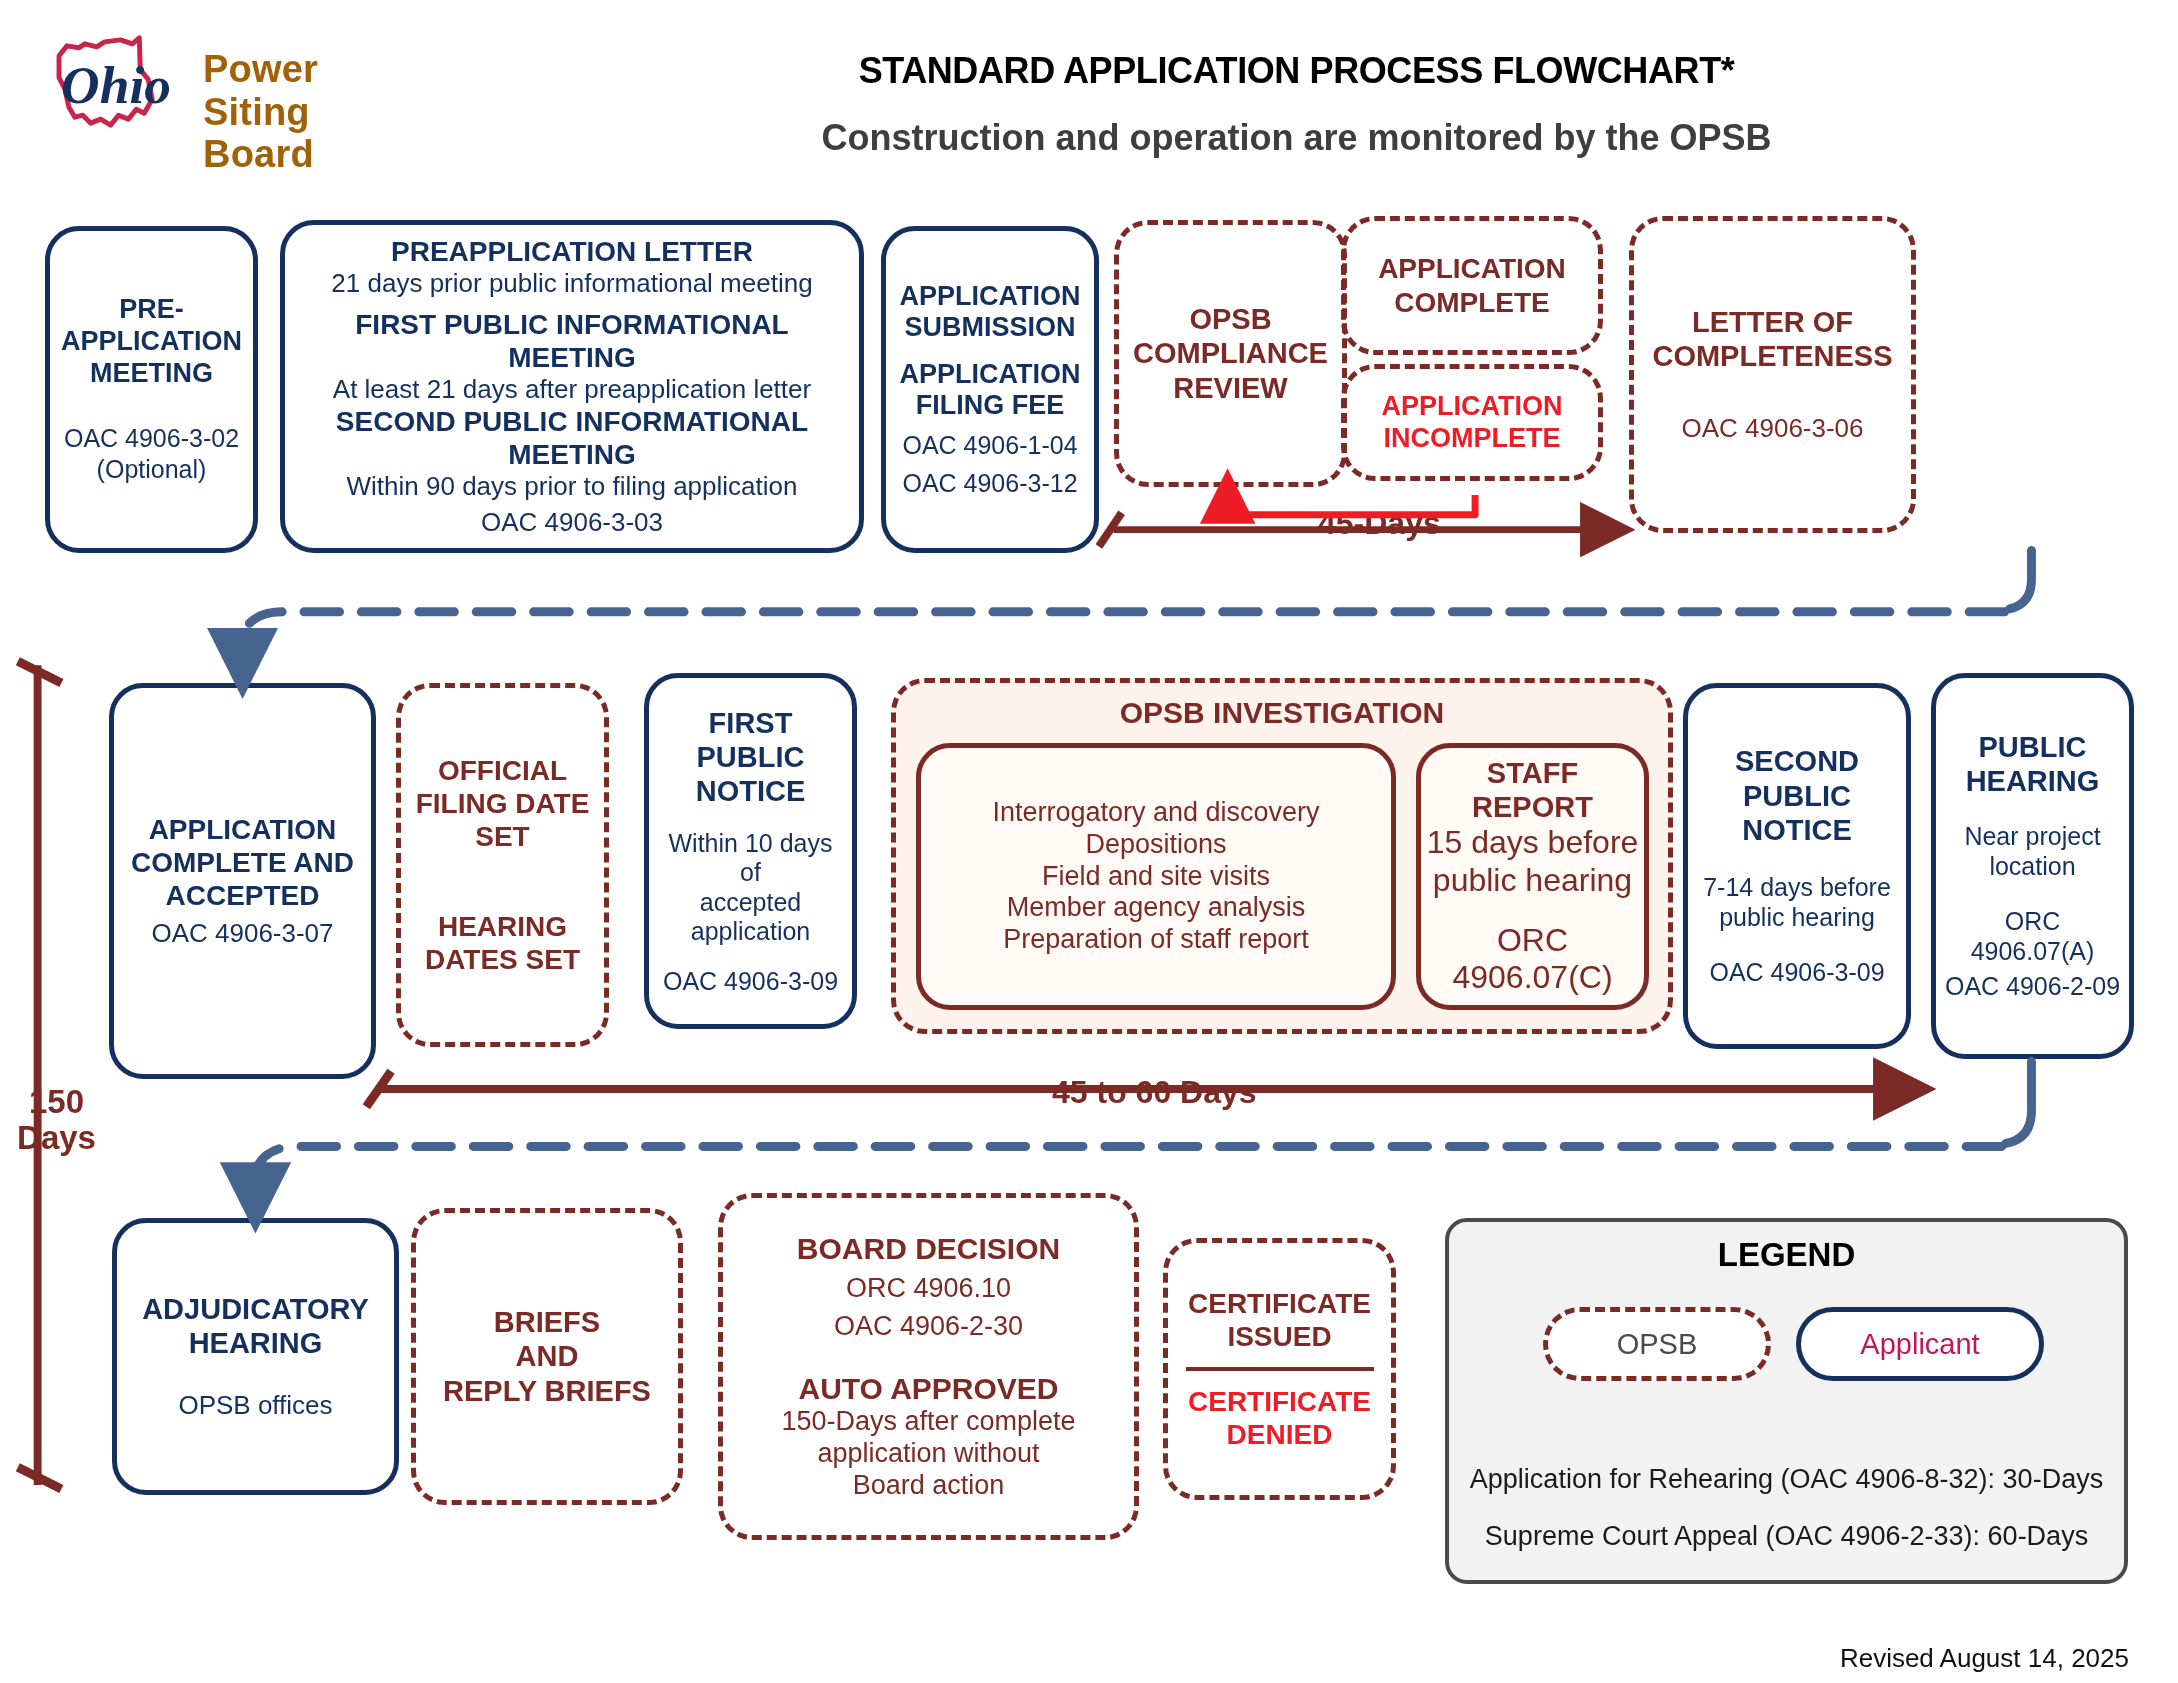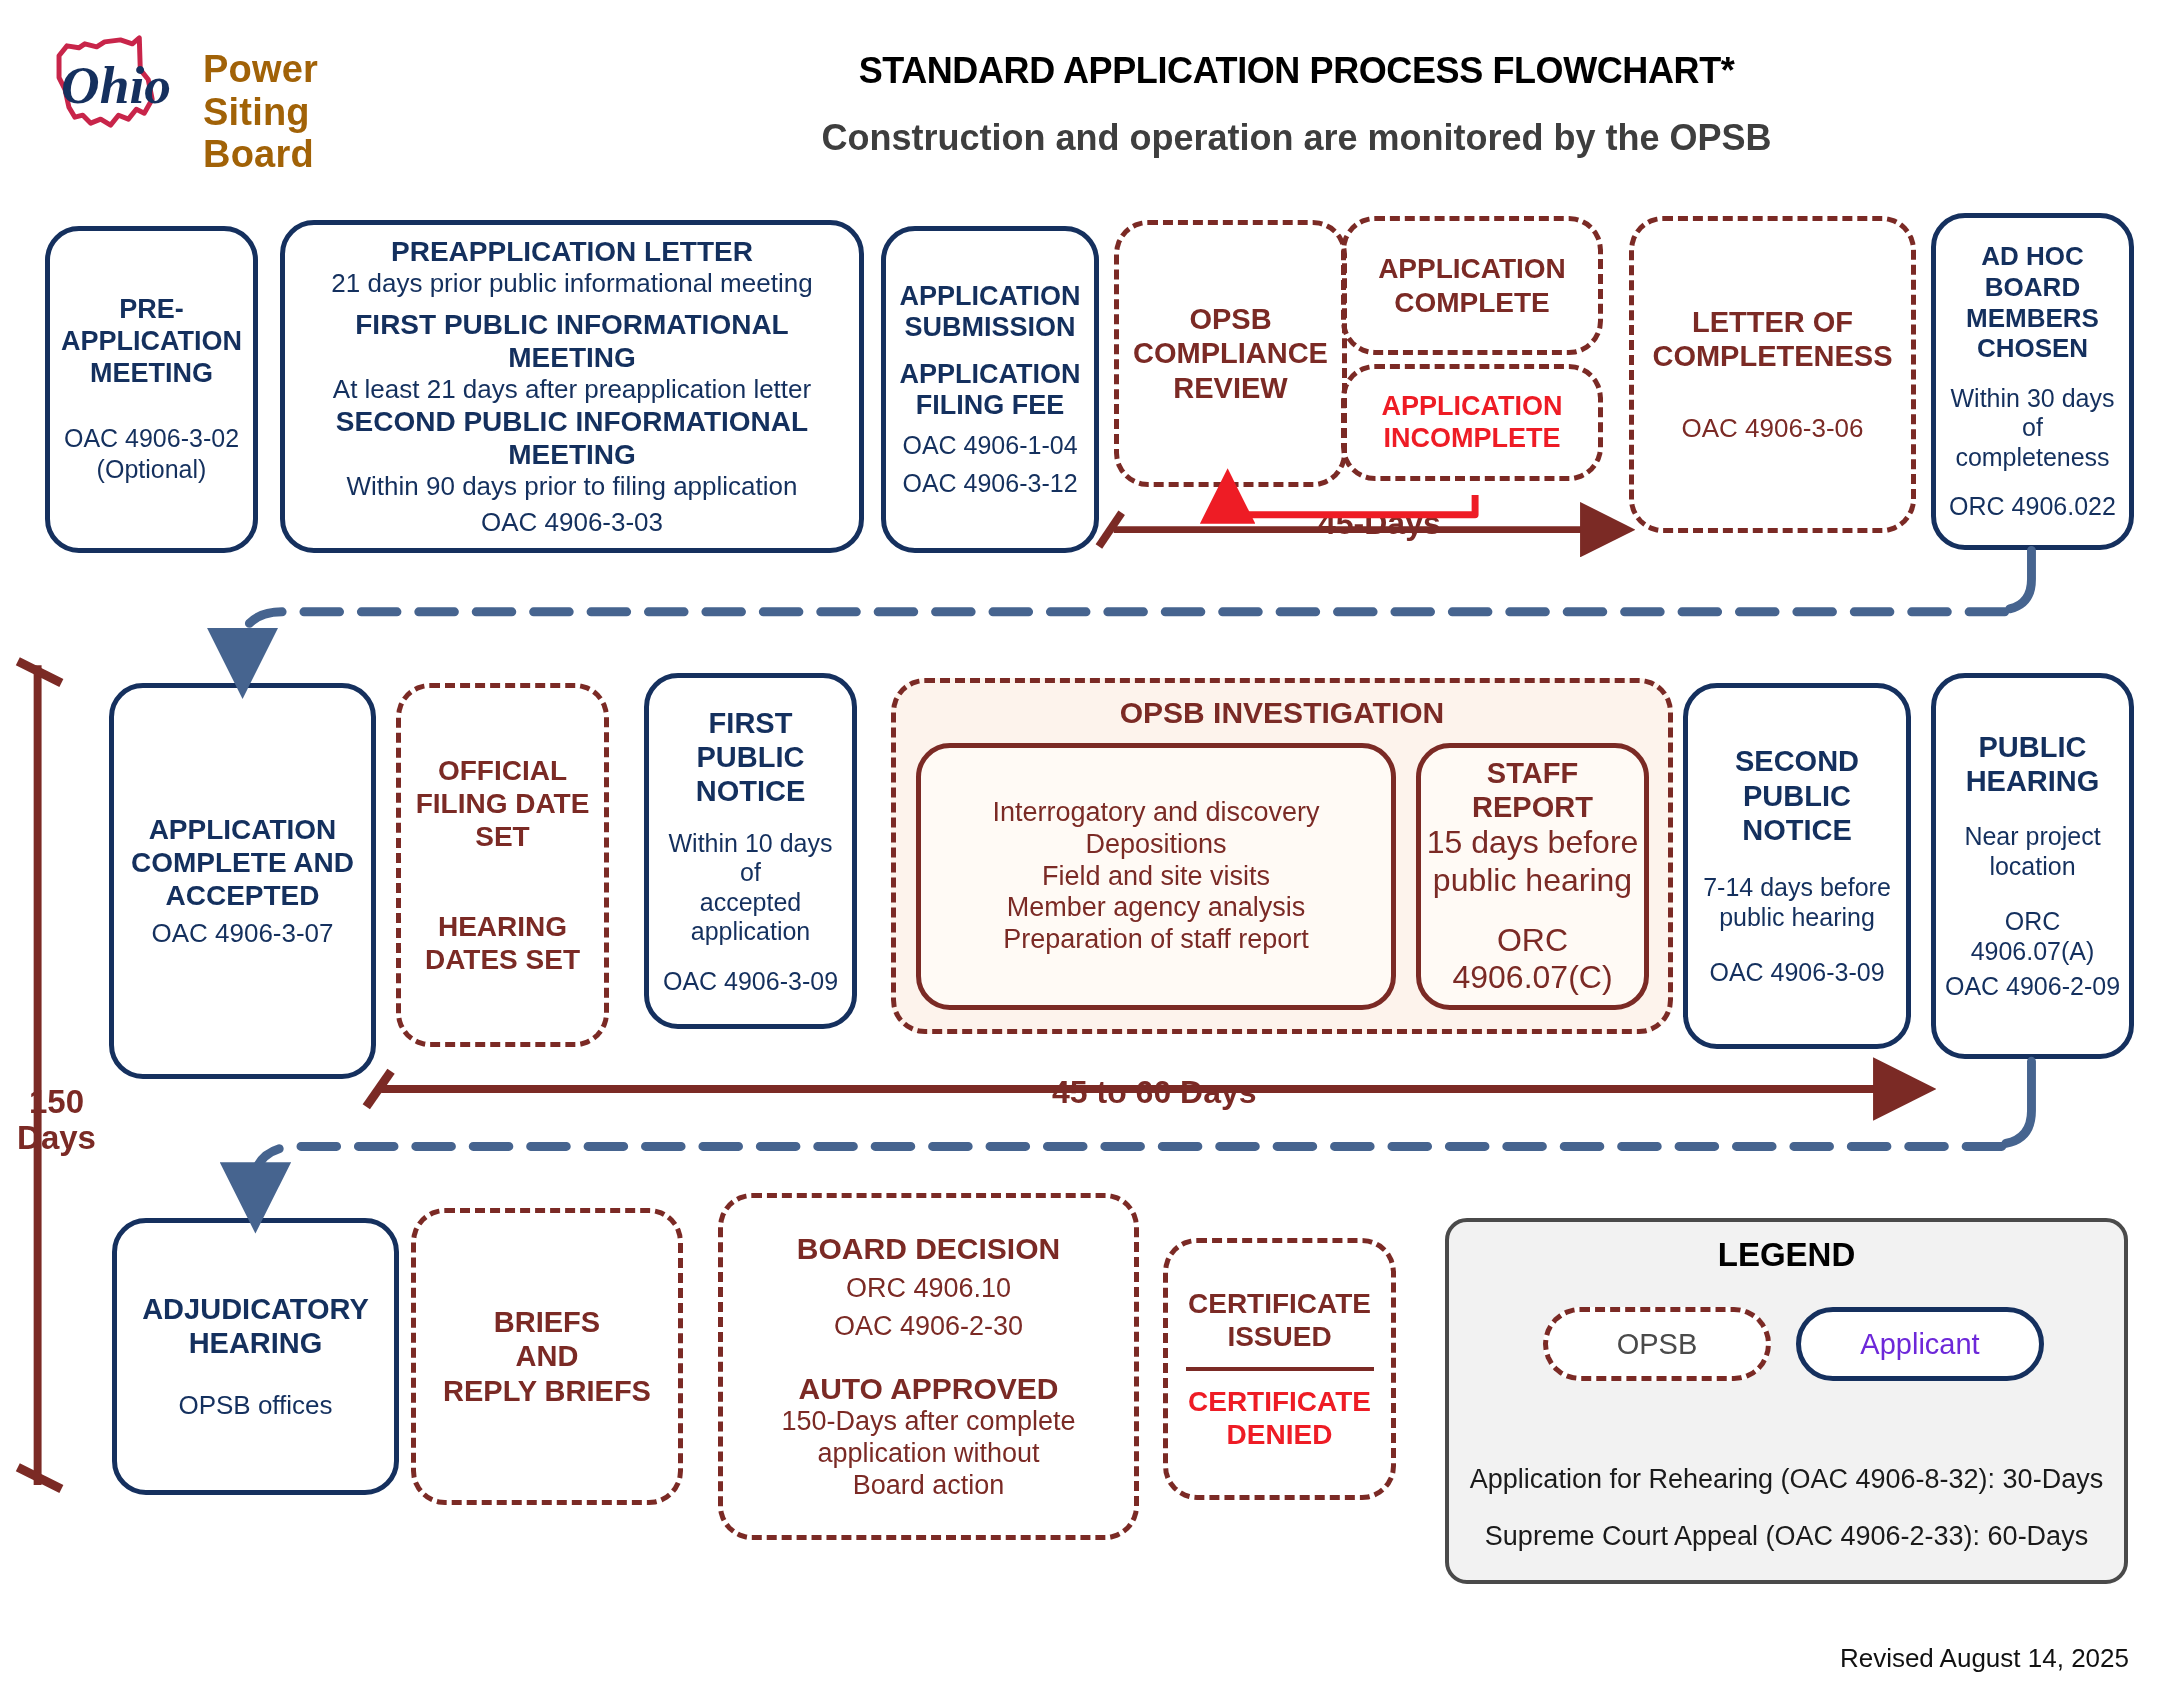--- a/index.html
+++ b/index.html
@@ -87,21 +87,21 @@
           border:4px solid #4a4a4a;border-radius:22px;background:#f2f2f2;box-sizing:border-box;}
   #legend-title{position:absolute;top:14px;width:100%;text-align:center;
                 font-size:33px;font-weight:bold;color:#000;}
   #leg-opsb{position:absolute;left:94px;top:85px;width:228px;height:74px;
             border:5px dashed #7b2a25;border-radius:40px;background:#fff;
             display:flex;align-items:center;justify-content:center;
             font-size:29px;color:#4a4a4a;box-sizing:border-box;}
   #leg-app{position:absolute;left:347px;top:85px;width:248px;height:74px;
            border:5px solid #15305e;border-radius:40px;background:#fff;
            display:flex;align-items:center;justify-content:center;
-           font-size:29px;color:#6d28d9;box-sizing:border-box;}
+           font-size:29px;color:#be185d;box-sizing:border-box;}
   #leg-reh{position:absolute;top:186px;width:100%;text-align:center;
            font-size:31px;font-weight:bold;color:#000;}
   #leg-l1{position:absolute;top:242px;width:100%;text-align:center;font-size:27px;color:#1a1a1a;}
   #leg-l2{position:absolute;top:299px;width:100%;text-align:center;font-size:27px;color:#1a1a1a;}
 
   
   #foot{position:absolute;left:30px;top:1602px;width:1386px;font-size:26px;color:#111;line-height:1.4;}
   #rev{position:absolute;left:1485px;top:1643px;width:644px;text-align:right;font-size:26px;color:#111;}
 
   
@@ -190,34 +190,20 @@
   </div>
 
   <div class="box maroon" id="b-letter">
     <div class="h ml">
         <div>LETTER OF</div>
         <div>COMPLETENESS</div>
       </div>
     <div class="n">OAC 4906-3-06</div>
   </div>
 
-  <div class="box blue" id="b-adhoc">
-    <div class="h ml">
-        <div>AD HOC BOARD</div>
-        <div>MEMBERS</div>
-        <div>CHOSEN</div>
-      </div>
-    <div style="height:20px"></div>
-    <div class="n ml">
-        <div>Within 30 days of</div>
-        <div>completeness</div>
-      </div>
-    <div style="height:20px"></div>
-    <div class="n">ORC 4906.022</div>
-  </div>
 
   <div class="lbl" id="lbl45">45-Days</div>
 
   <div class="box blue" id="b-acc">
     <div class="h ml">
         <div>APPLICATION</div>
         <div>COMPLETE AND</div>
         <div>ACCEPTED</div>
       </div>
     <div class="n" style="margin-top:6px">OAC 4906-3-07</div>

